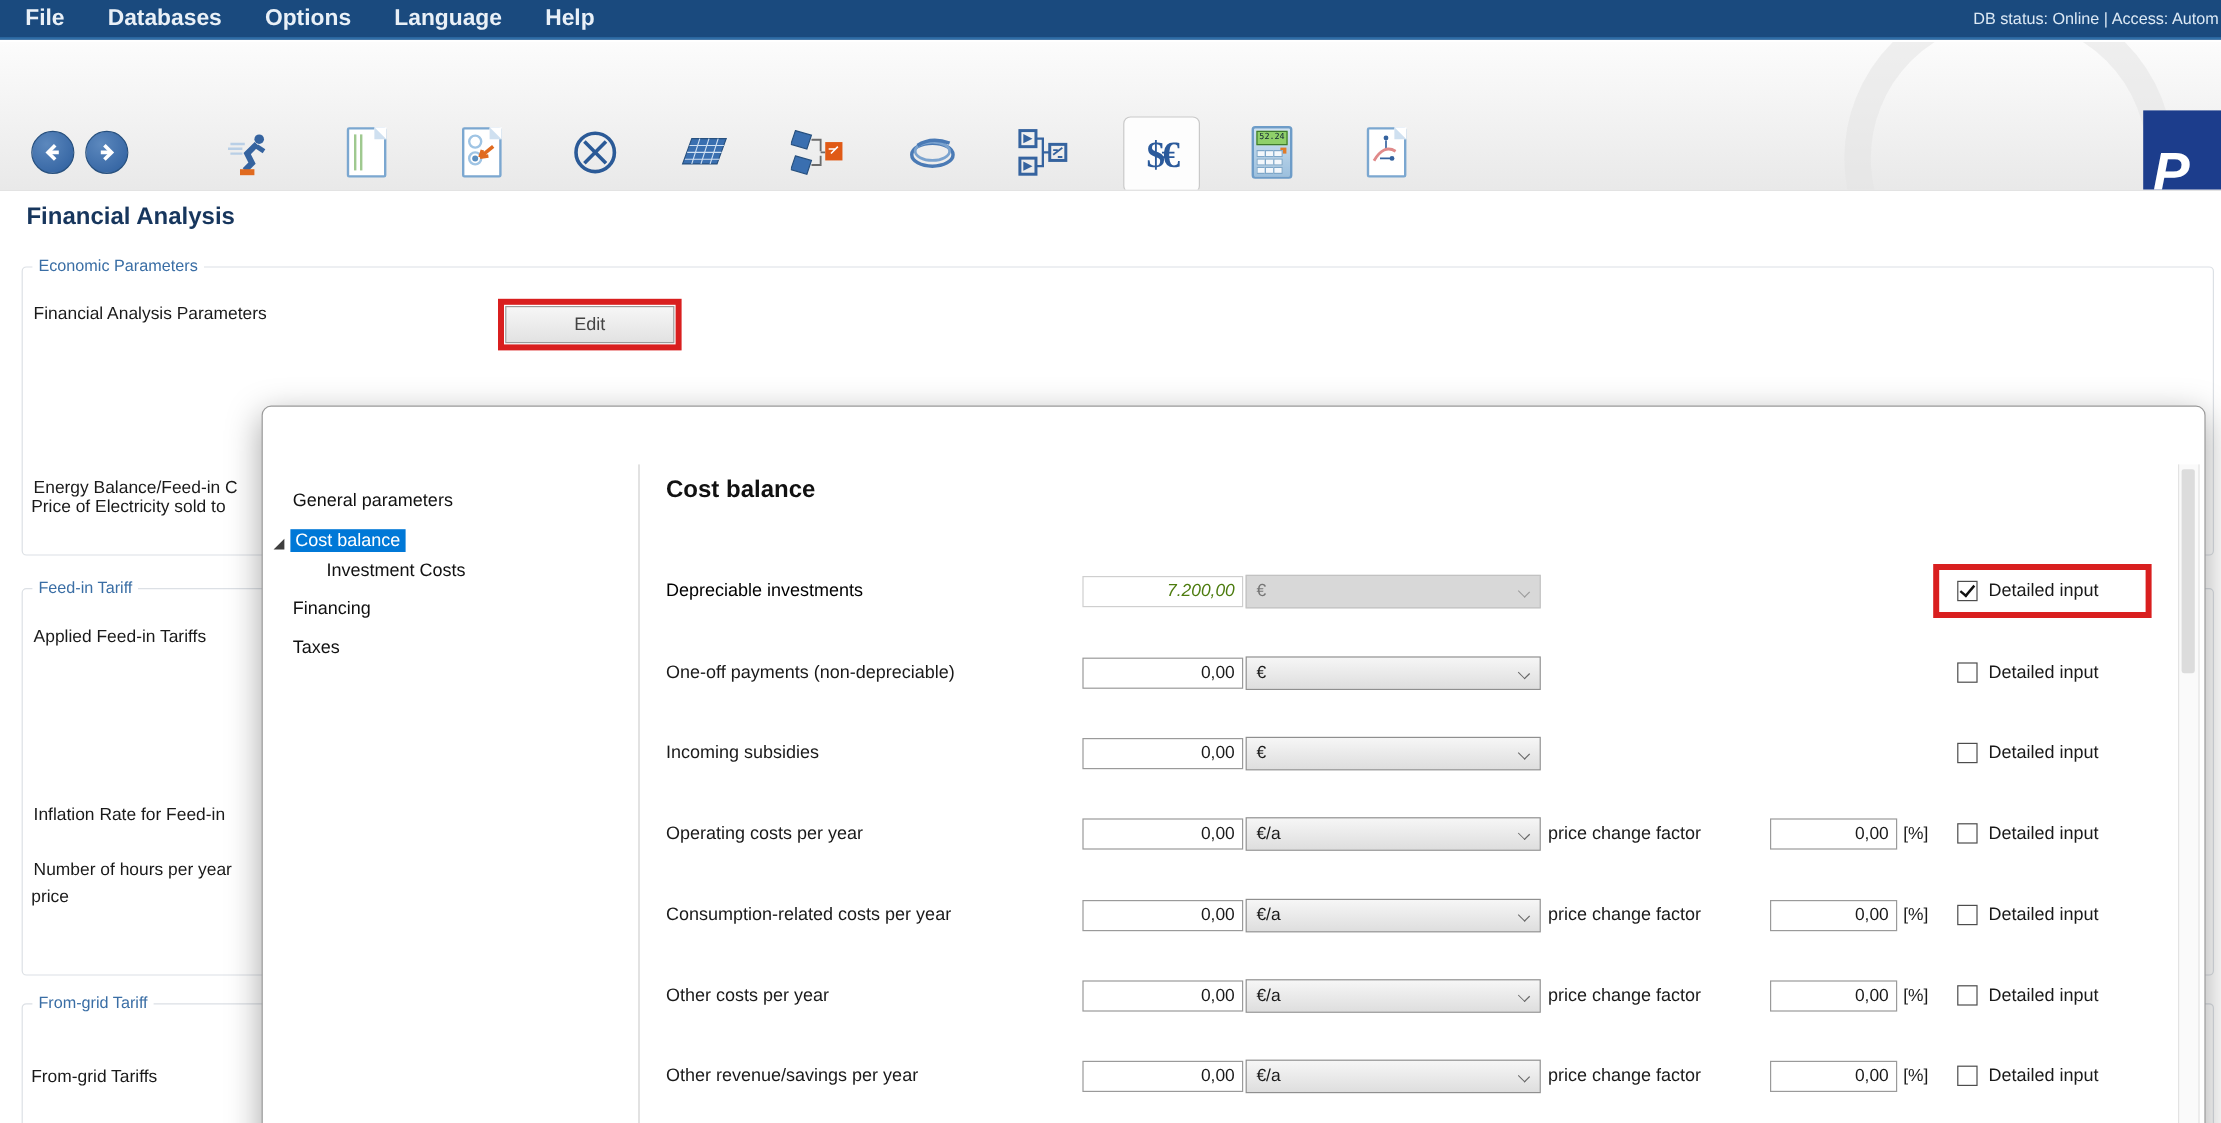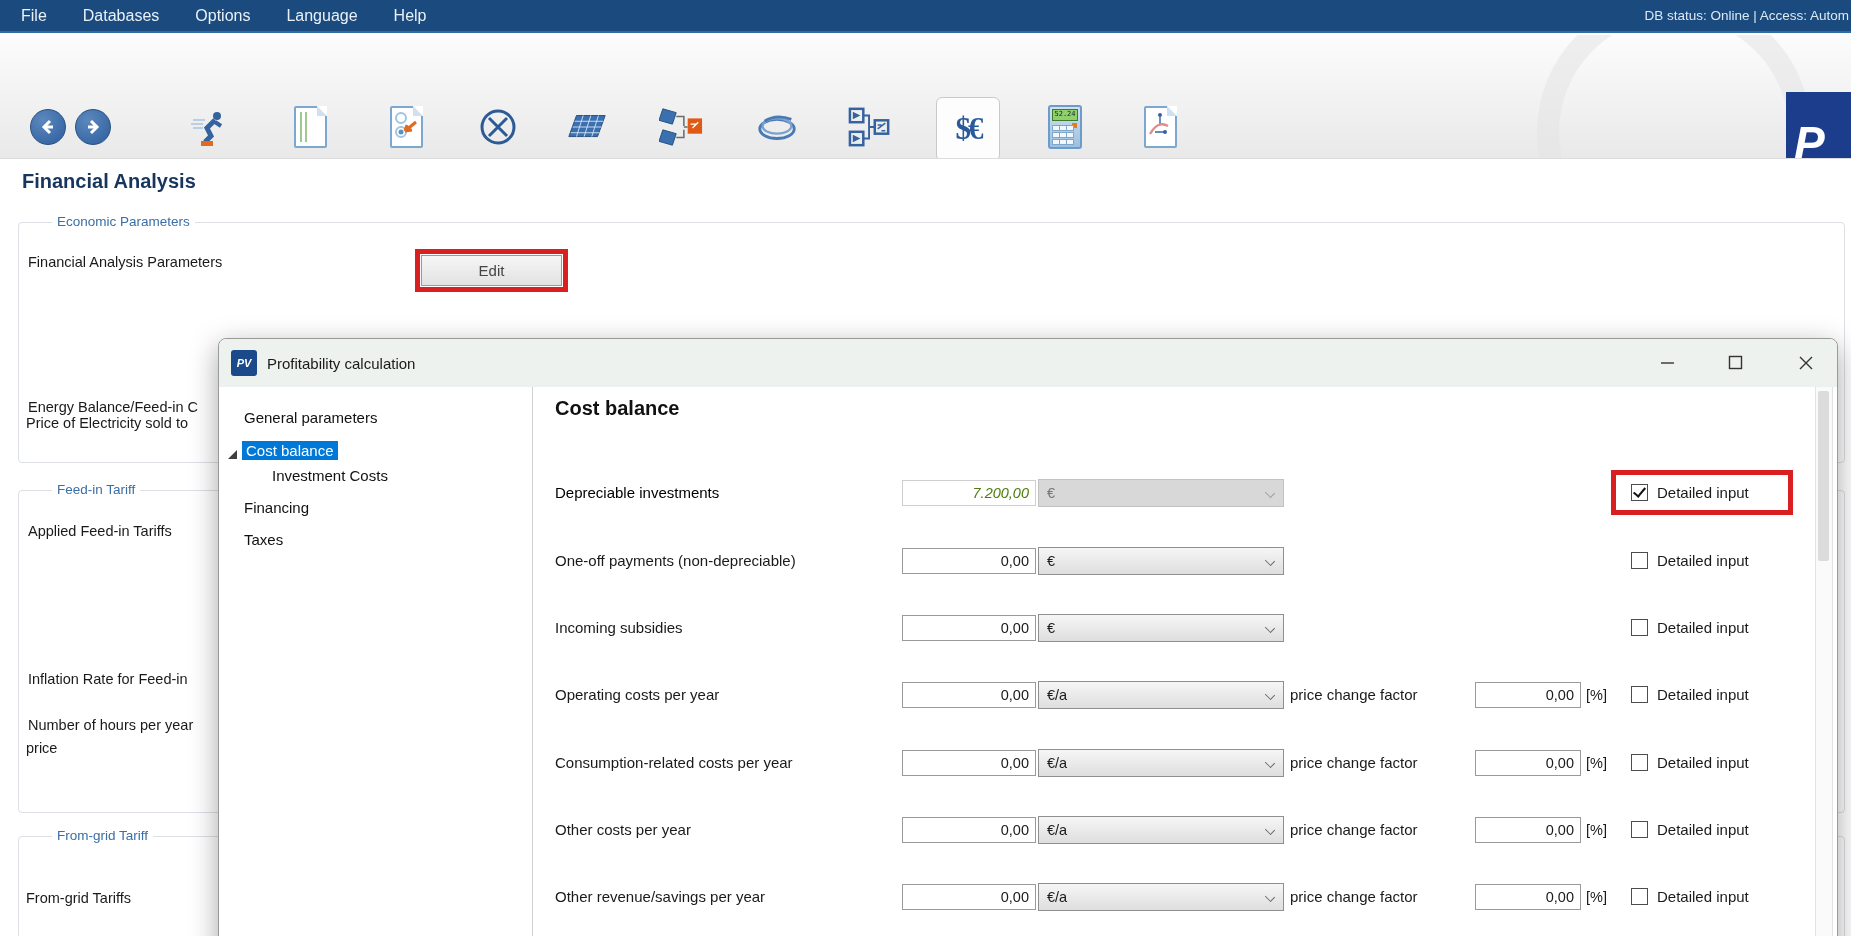--- a/index.html
+++ b/index.html
@@ -3,30 +3,30 @@
 <meta charset="utf-8">
 <style>
   html,body{margin:0;padding:0;background:#fff;}
   #app{position:relative;width:1851px;height:936px;overflow:hidden;
        font-family:"Liberation Sans",sans-serif;color:#1a1a1a;background:#fff;}
 
   
   .menubar{position:absolute;left:0;top:0;width:100%;height:33px;background:#1a4a7e;
            border-bottom:2px solid #2e6da6;display:flex;align-items:center;box-sizing:border-box;}
   .menu-left{display:flex;gap:36px;padding-left:21px;}
-  .menu-item{color:#e9f0f7;font-size:16px;cursor:default;}
+  .menu-item{color:#e9f0f7;font-size:19px;cursor:default;font-weight:bold;}
   .menu-status{position:absolute;right:2px;top:0;height:31px;display:flex;align-items:center;
                color:#dce9f5;font-size:13.5px;white-space:nowrap;margin-left:38px;}
 
   
   .toolbar{position:absolute;left:0;top:35px;width:100%;height:123px;
            background:linear-gradient(#fcfcfc,#e9e9e9);border-bottom:1px solid #dcdcdc;overflow:hidden;}
   .swirl{position:absolute;right:40px;top:-40px;width:230px;height:230px;border:22px solid #e4e4e4;
          border-radius:50%;opacity:.55;}
-  .ticon{position:absolute;top:70px;width:44px;height:44px;display:flex;align-items:center;justify-content:flex-end;}
+  .ticon{position:absolute;top:70px;width:44px;height:44px;display:flex;align-items:center;justify-content:center;}
   .circle-btn{width:34px;height:34px;border-radius:50%;background:radial-gradient(circle at 35% 30%,#5c88bd,#2c5d9d);
               border:1px solid #27507e;display:flex;align-items:center;justify-content:center;}
   .doc-shape{position:relative;width:29px;height:38px;background:#fff;border:2px solid #7ba7d0;border-radius:2px;}
   .doc-shape .fold{position:absolute;right:-2px;top:-2px;width:0;height:0;
        border-left:10px solid #cfe0f0;border-top:10px solid #fff;}
   .doc-line{position:absolute;top:4px;bottom:4px;width:2px;background:#9fc98f;}
   .sel-box{position:absolute;left:936px;top:62px;width:62px;height:62px;background:#fdfdfd;
            border:1px solid #c9c9c9;border-radius:6px;display:flex;align-items:center;justify-content:center;}
   .dollar-euro{font-family:"Liberation Serif",serif;font-weight:bold;font-size:31px;color:#2b5a9b;letter-spacing:-3px;}
   .calc{position:relative;width:30px;height:40px;background:linear-gradient(#cfe2f2,#9cc0de);
@@ -38,21 +38,21 @@
   .calc-orange{position:absolute;right:3px;top:16px;width:5px;height:5px;background:#e07b2a;}
 
   
   .logo{position:absolute;left:1786px;top:57px;width:90px;height:100px;background:#1c3d8c;overflow:hidden;}
   .logo .p{position:absolute;left:8px;top:24px;color:#fff;font-size:46px;font-weight:bold;font-style:italic;}
 
   
   .page-title{position:absolute;left:22px;top:170px;font-size:20px;font-weight:bold;color:#17365d;}
   .groupbox{position:absolute;left:18px;width:1827px;border:1px solid #dce0e5;border-radius:4px;box-sizing:border-box;}
   .groupbox-label{position:absolute;left:8px;top:-9px;background:#fff;padding:0 5px;
-                  color:#3a6ea5;font-size:13.5px;white-space:nowrap;margin-left:25px;}
+                  color:#3a6ea5;font-size:13.5px;white-space:nowrap;}
   .field-label{position:absolute;font-size:14.5px;color:#1a1a1a;white-space:nowrap;}
   .btn{position:absolute;left:421px;top:255px;width:141px;height:31px;background:linear-gradient(#f6f6f6,#e2e2e2);
        border:1px solid #9a9a9a;font-size:15px;color:#444;display:flex;align-items:center;justify-content:center;cursor:pointer;}
   .red-box{position:absolute;border:5px solid #d91f1f;box-sizing:border-box;pointer-events:none;z-index:30;}
 
   
   .dialog{position:absolute;left:218px;top:338px;width:1620px;height:640px;background:#fff;
           border:1px solid #9a9a9a;border-radius:8px 8px 0 0;box-sizing:border-box;
           box-shadow:0 8px 28px rgba(0,0,0,.35);z-index:20;}
   .dlg-titlebar{position:absolute;left:0;top:0;width:100%;height:48px;background:#edf2ee;
@@ -263,39 +263,20 @@
   <div class="field-label" style="left:28px;top:671px;">Inflation Rate for Feed-in</div>
   <div class="field-label" style="left:28px;top:717px;">Number of hours per year</div>
   <div class="field-label" style="left:26px;top:740px;">price</div>
 
   <div class="groupbox" style="top:836px;height:120px;">
     <span class="groupbox-label">From-grid Tariff</span>
   </div>
   <div class="field-label" style="left:26px;top:890px;">From-grid Tariffs</div>
 
   <div class="dialog">
-    <div class="dlg-titlebar">
-      <div class="dlg-icon">PV</div>
-      <div class="dlg-title">Profitability calculation</div>
-      <div class="win-btn" style="left:1425px">
-        <svg width="15" height="15" viewBox="0 0 15 15">
-            <path d="M1 8 H14" stroke="#333" stroke-width="1.4"></path>
-          </svg>
-      </div>
-      <div class="win-btn" style="left:1493px">
-        <svg width="15" height="15" viewBox="0 0 15 15">
-            <rect x="1.5" y="1.5" width="12" height="12" fill="none" stroke="#333" stroke-width="1.4"></rect>
-          </svg>
-      </div>
-      <div class="win-btn" style="left:1564px">
-        <svg width="16" height="16" viewBox="0 0 16 16">
-            <path d="M2 2 L14 14 M14 2 L2 14" stroke="#333" stroke-width="1.4"></path>
-          </svg>
-      </div>
-    </div>
 
     <div class="dlg-nav" id="dlg-nav">
         <div class="nav-item" style="left: 25px; top: 22px;">General parameters</div>
         <span class="expander" style="top: 59px;"><svg width="11" height="11" viewBox="0 0 11 11">
             <polygon points="10,1 10,10 1,10" fill="#3f3f3f"></polygon>
           </svg></span>
         <div class="nav-item selected" style="left: 23px; top: 54px;">Cost balance</div>
         <div class="nav-item" style="left: 53px; top: 80px;">Investment Costs</div>
         <div class="nav-item" style="left: 25px; top: 112px;">Financing</div>
         <div class="nav-item" style="left: 25px; top: 144px;">Taxes</div>

